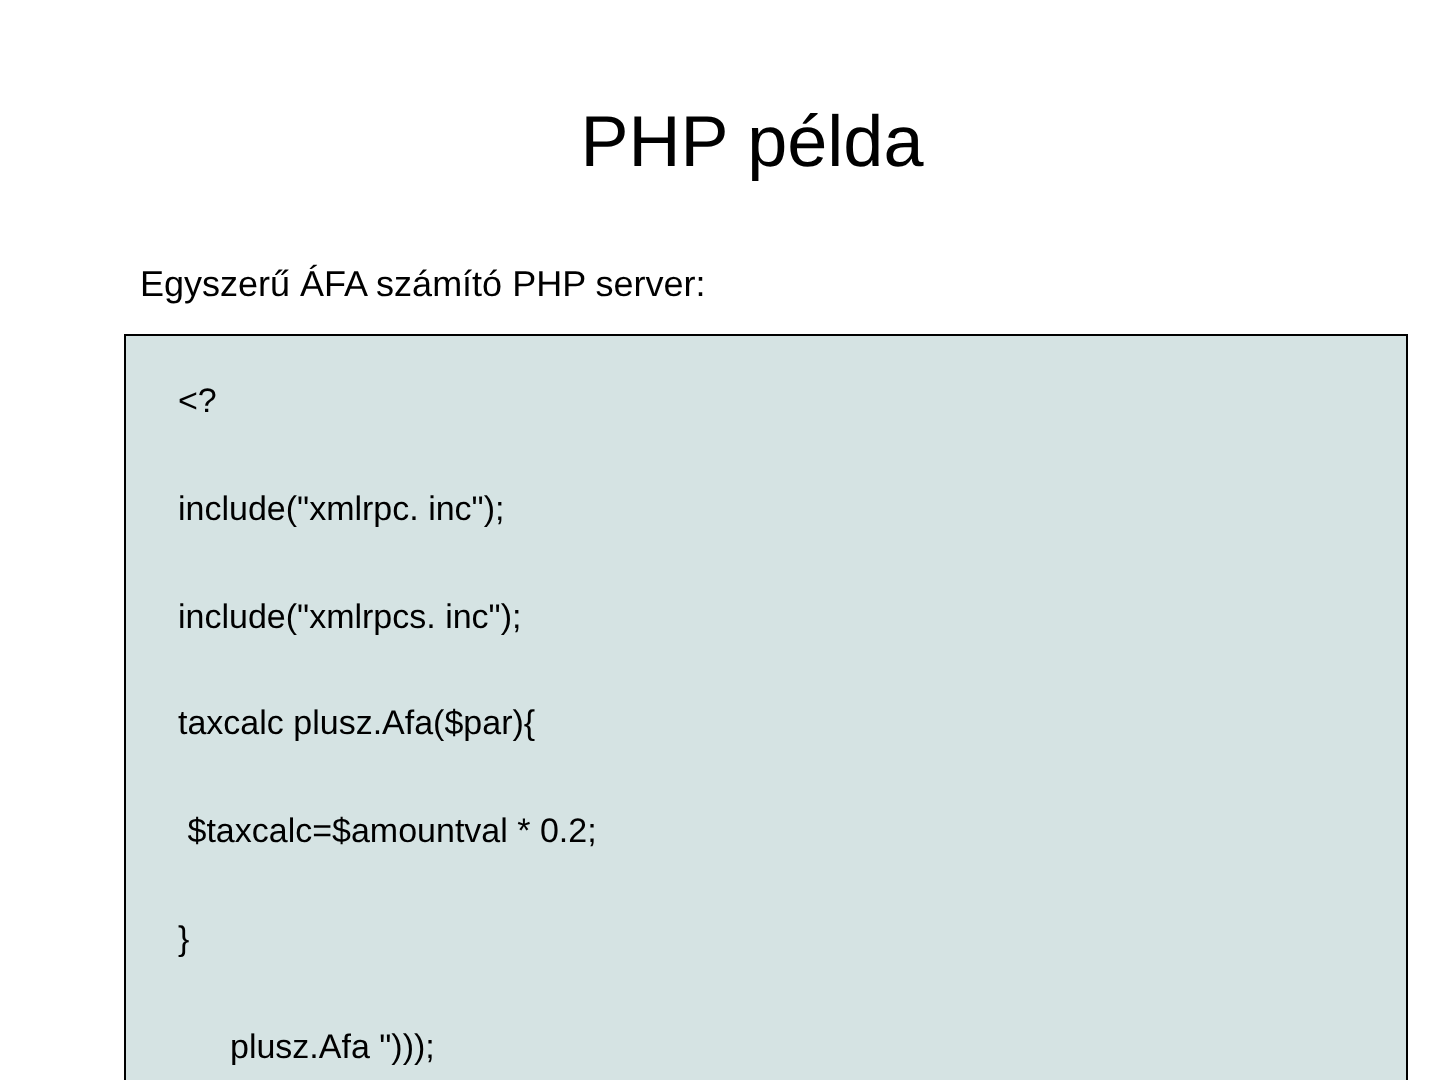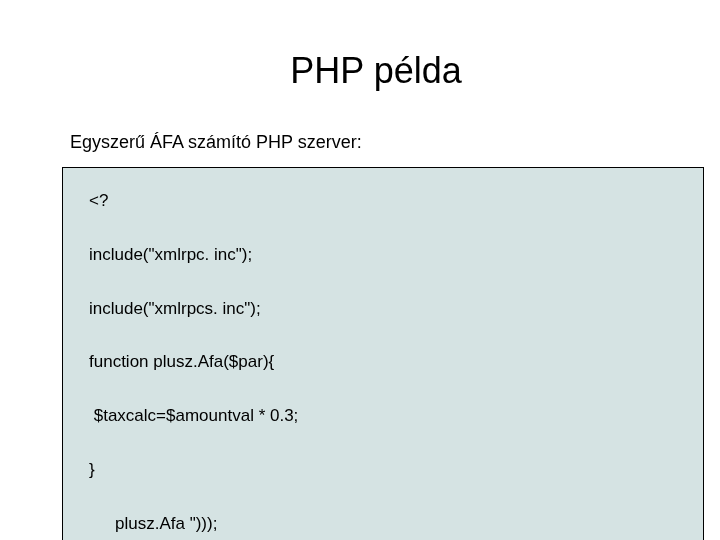--- a/index.html
+++ b/index.html
@@ -39,24 +39,24 @@
     white-space: pre-wrap;
   }
   .indent {
     padding-left: 42px;
   }
 </style>
 </head>
 <body>
 
 <h1 class="title">PHP példa</h1>
-<div class="subtitle">Egyszerű ÁFA számító PHP szerver:</div>
+<div class="subtitle">Egyszerű ÁFA számító PHP server:</div>
 
 <div class="code-box">
   <div class="code-line">&lt;?</div>
   <div class="code-line">include("xmlrpc. inc");</div>
   <div class="code-line">include("xmlrpcs. inc");</div>
-  <div class="code-line">function plusz.Afa($par){</div>
-  <div class="code-line"> $taxcalc=$amountval * 0.3;</div>
+  <div class="code-line">taxcalc plusz.Afa($par){</div>
+  <div class="code-line"> $taxcalc=$amountval * 0.2;</div>
   <div class="code-line">}</div>
   <div class="code-line indent">plusz.Afa ")));</div>
   <div class="code-line">? &gt;</div>
 </div>
 
 </body></html>

